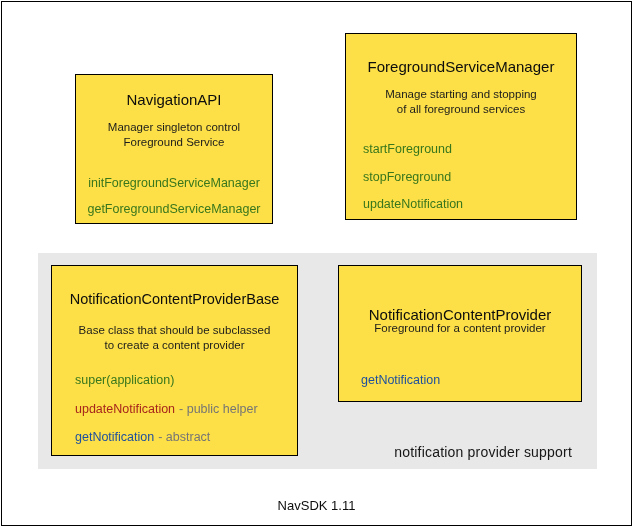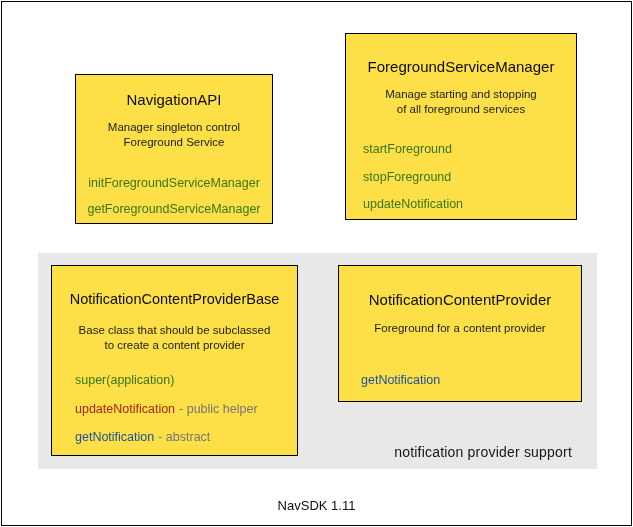--- a/index.html
+++ b/index.html
@@ -35,21 +35,21 @@
   #box-fsm  { left: 345px; top: 33px;  width: 232px; height: 187px; }
   #box-ncpb { left: 51px;  top: 265px; width: 247px; height: 191px; text-decoration: underline; }
   #box-ncp  { left: 338px; top: 265px; width: 244px; height: 137px; }
   .box-title {
     position: absolute; left: 0; right: 0; text-align: center;
     font-size: 15px; line-height: 17px; color: #0d0d0d;
   }
   #box-nav  .box-title { top: 16px; }
   #box-fsm  .box-title { top: 24px; }
   #box-ncpb .box-title { top: 25px; font-size: 14.5px; }
-  #box-ncp  .box-title { top: 25px; }
+  #box-ncp  .box-title { top: 40px; }
   .box-desc {
     position: absolute; left: 0; right: 0; text-align: center;
     font-size: 11.5px; line-height: 15px; color: #1c1c1c;
   }
   #box-nav  .box-desc { top: 45px; }
   #box-fsm  .box-desc { top: 53px; }
   #box-ncpb .box-desc { top: 57px; line-height: 14.5px; }
   #box-ncp  .box-desc { top: 55px; }
   .methods { position: absolute; font-size: 12.5px; }
   #box-nav  .methods { left: 0; right: 0; top: 95px;  text-align: center; line-height: 26px; }

